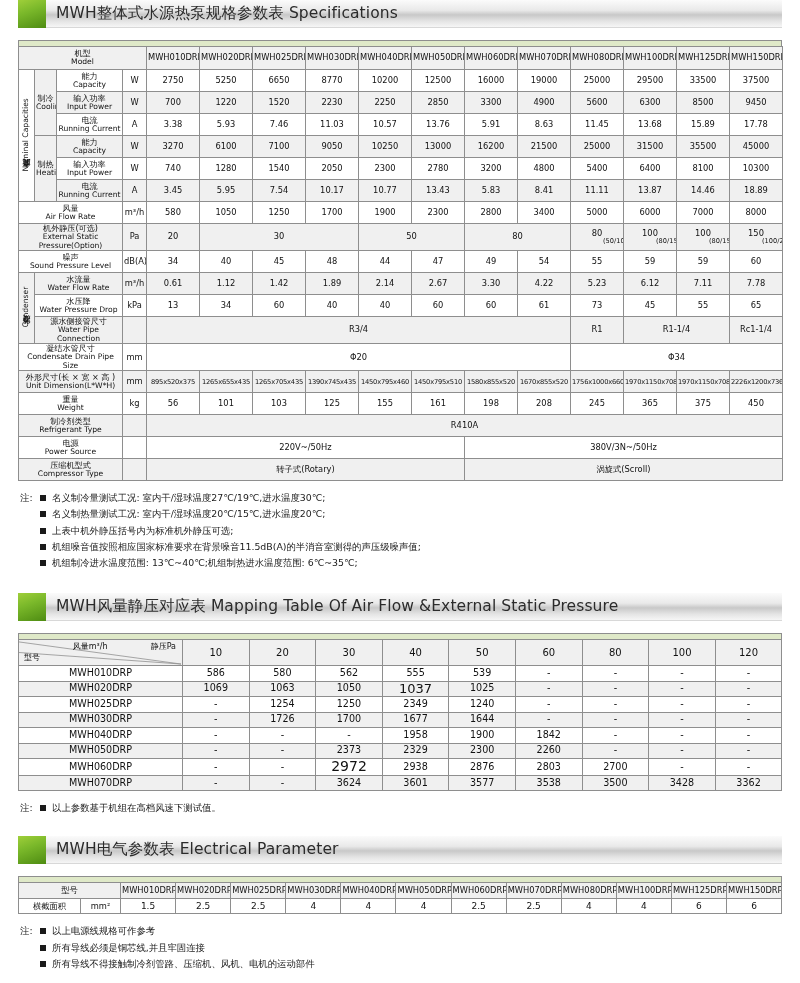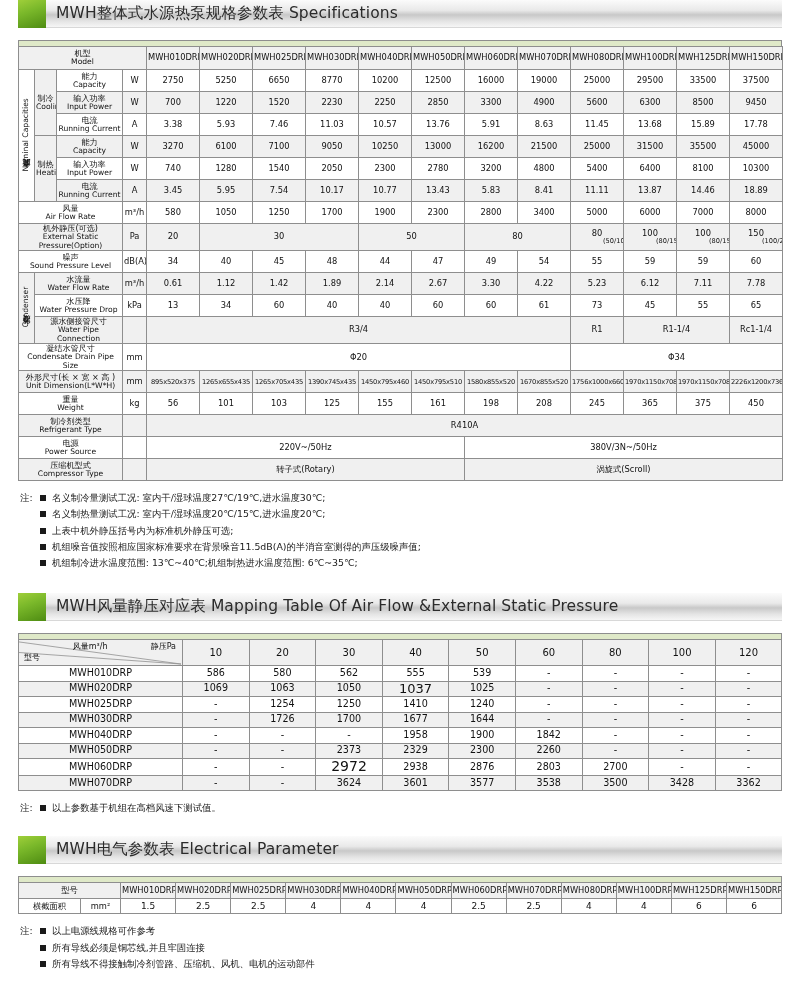--- a/index.html
+++ b/index.html
@@ -538,21 +538,21 @@
             <td class="shaded" style="font-size:9.6px">-</td>
             <td class="shaded" style="font-size:9.6px">-</td>
             <td class="shaded" style="font-size:9.6px">-</td>
             <td class="shaded" style="font-size:9.6px">-</td>
           </tr>
           <tr>
             <td class="white" style="height:15.5px;font-size:9.6px">MWH025DRP</td>
             <td class="white" style="font-size:9.6px">-</td>
             <td class="white" style="font-size:9.6px">1254</td>
             <td class="white" style="font-size:9.6px">1250</td>
-            <td class="white" style="font-size:9.6px">1410</td>
+            <td class="white" style="font-size:9.6px">2349</td>
             <td class="white" style="font-size:9.6px">1240</td>
             <td class="white" style="font-size:9.6px">-</td>
             <td class="white" style="font-size:9.6px">-</td>
             <td class="white" style="font-size:9.6px">-</td>
             <td class="white" style="font-size:9.6px">-</td>
           </tr>
           <tr>
             <td class="shaded" style="height:15.5px;font-size:9.6px">MWH030DRP</td>
             <td class="shaded" style="font-size:9.6px">-</td>
             <td class="shaded" style="font-size:9.6px">1726</td>

